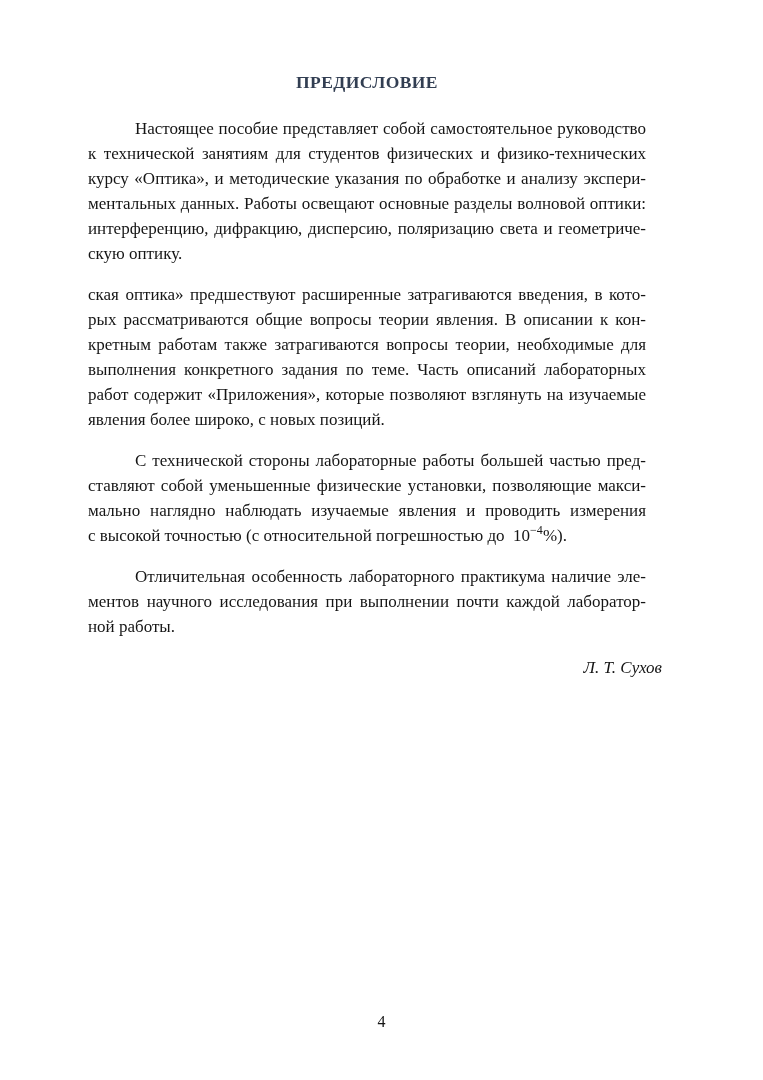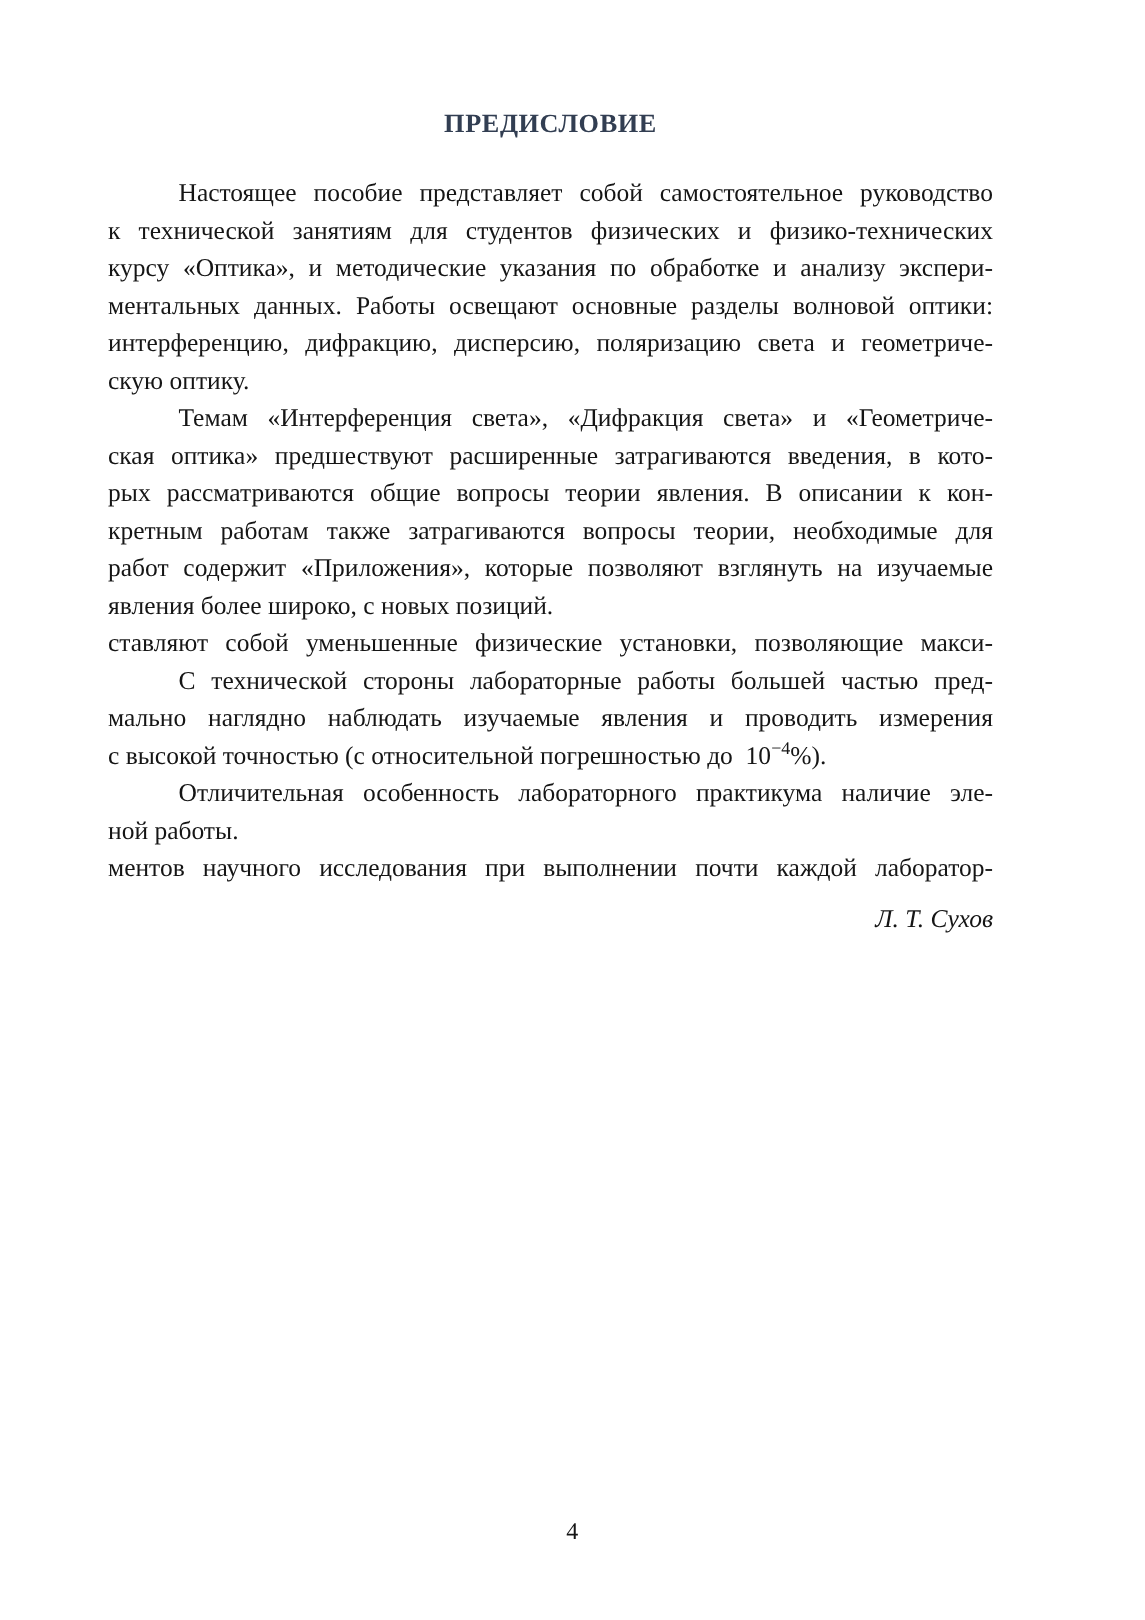--- a/index.html
+++ b/index.html
@@ -31,21 +31,21 @@
     font-size: 17.5px;
     line-height: 22px;
     font-weight: bold;
     letter-spacing: 0.4px;
     color: #323e52;
   }
   .body-text {
     color: #151515;
   }
   .paragraph {
-    margin: 0;
+    margin: 16px;
   }
   .line {
     font-size: 17px;
     line-height: 25px;
     text-align: justify;
     text-align-last: justify;
     white-space: normal;
   }
   .line.last {
     text-align-last: left;
@@ -86,37 +86,37 @@
     <div class="body-text" id="paragraphs">
         <div class="paragraph">
           <div class="line first">Настоящее пособие представляет собой самостоятельное руководство</div>
           <div class="line">к технической занятиям для студентов физических и физико-технических</div>
           <div class="line">курсу «Оптика», и методические указания по обработке и анализу экспери-</div>
           <div class="line">ментальных данных. Работы освещают основные разделы волновой оптики:</div>
           <div class="line">интерференцию, дифракцию, дисперсию, поляризацию света и геометриче-</div>
           <div class="line last">скую оптику.</div>
         </div>
         <div class="paragraph">
-          <div class="line first">Темам «Интерференция света», «Дифракция света» и «Геометриче-</div>
           <div class="line">ская оптика» предшествуют расширенные затрагиваются введения, в кото-</div>
           <div class="line">рых рассматриваются общие вопросы теории явления. В описании к кон-</div>
           <div class="line">кретным работам также затрагиваются вопросы теории, необходимые для</div>
+          <div class="line">выполнения конкретного задания по теме. Часть описаний лабораторных</div>
           <div class="line">работ содержит «Приложения», которые позволяют взглянуть на изучаемые</div>
           <div class="line last">явления более широко, с новых позиций.</div>
         </div>
         <div class="paragraph">
+          <div class="line first">С технической стороны лабораторные работы большей частью пред-</div>
           <div class="line">ставляют собой уменьшенные физические установки, позволяющие макси-</div>
-          <div class="line first">С технической стороны лабораторные работы большей частью пред-</div>
           <div class="line">мально наглядно наблюдать изучаемые явления и проводить измерения</div>
           <div class="line last">с высокой точностью (с относительной погрешностью до &nbsp;10<sup>−4</sup>%).</div>
         </div>
         <div class="paragraph">
           <div class="line first">Отличительная особенность лабораторного практикума наличие эле-</div>
+          <div class="line">ментов научного исследования при выполнении почти каждой лаборатор-</div>
           <div class="line last">ной работы.</div>
-          <div class="line">ментов научного исследования при выполнении почти каждой лаборатор-</div>
         </div>
       </div>
 
     <div class="signature">Л. Т. Сухов</div>
   </div>
 
   <div class="page-number">4</div>
 </div>
 
 </body></html>

